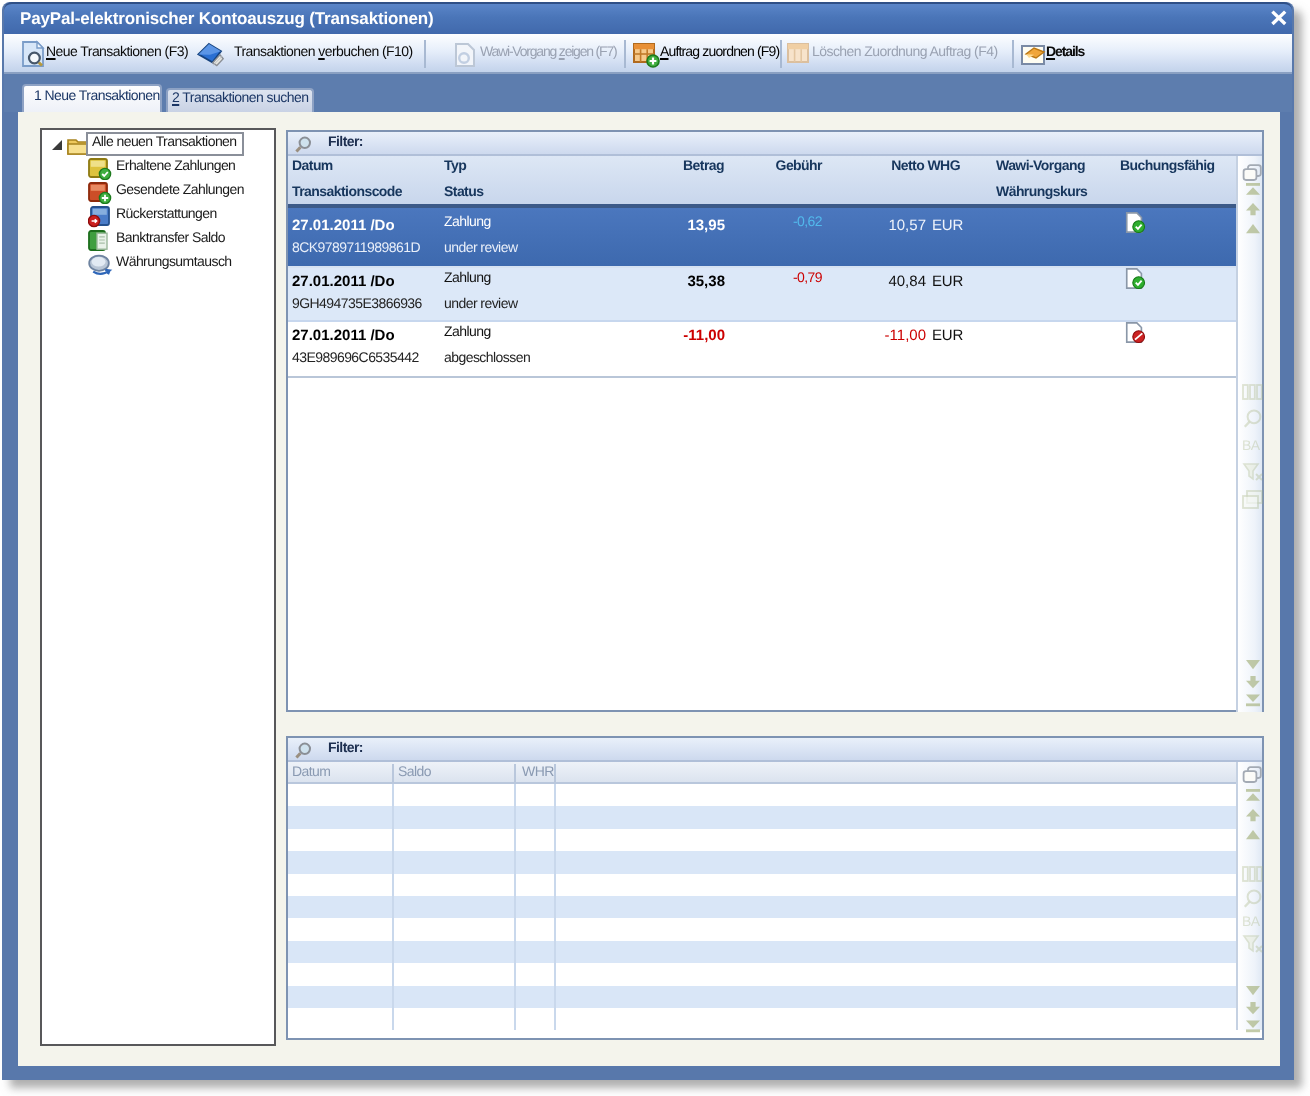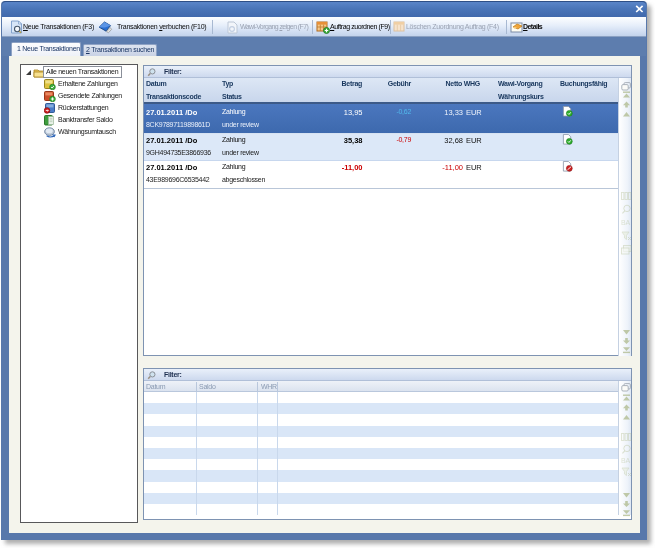--- a/index.html
+++ b/index.html
@@ -12,20 +12,21 @@
 </head>
 <body>
 <div id="stage">
 
   <div class="abs" id="win" style="left:1px; top:1px; width:646px; height:539px; background:#5878ab;
        border-radius:4px 4px 0 0; box-shadow:4px 4px 4px rgba(110,110,110,0.55);"></div>
 
   <div class="abs" id="titlebar" style="left:2px; top:1px; width:644px; height:16px;
        background:linear-gradient(#5a85c8 0%, #4a75b8 45%, #4169ac 100%);
        border-radius:4px 4px 0 0; border-top:1px solid #2e4f86;"></div>
+  <div class="abs txt" style="left:10px; top:4px; font-weight:bold; font-size:8.5px; color:#fff; letter-spacing:-0.08px;">PayPal-elektronischer Kontoauszug (Transaktionen)</div>
   <svg class="abs" style="left:635px; top:5px;" width="9" height="8" viewBox="0 0 9 8">
     <path d="M1.2 0.8 L7.6 7.0 M7.6 0.8 L1.2 7.0" stroke="#ffffff" stroke-width="1.7"></path>
   </svg>
 
   <div class="abs" id="inner" style="left:9px; top:56px; width:631px; height:477px; background:#f4f4ec;"></div>
 
   <div class="abs" id="toolbar" style="left:2px; top:17px; width:644px; height:20px;
        background:linear-gradient(#fdfeff 0%, #e6eefa 45%, #cfdcf1 80%, #c3d3eb 100%);
        border-bottom:1px solid #8aa0c2;"></div>
 
@@ -171,39 +172,39 @@
     <div class="abs txt" style="left:498px; top:80px; font-weight:bold; color:#17365d;">Wawi-Vorgang</div>
     <div class="abs txt" style="left:498px; top:93px; font-weight:bold; color:#17365d;">Währungskurs</div>
     <div class="abs txt" style="left:560px; top:80px; font-weight:bold; color:#17365d;">Buchungsfähig</div>
 
     <div class="abs" style="left:144px; top:104px; width:474px; height:30px;
          background:linear-gradient(#4b77be, #3d69ae); border-bottom:1px solid #d6e2f2;"></div>
     <div class="abs txt" style="left:146px; top:107.5px; font-weight:bold; color:#fff; font-size:7.5px; letter-spacing:0;">27.01.2011 /Do</div>
     <div class="abs txt" style="left:146px; top:121px; color:#e9eff9;">8CK9789711989861D</div>
     <div class="abs txt" style="left:222px; top:108px; color:#fff;">Zahlung</div>
     <div class="abs txt" style="left:222px; top:121px; color:#e9eff9;">under review</div>
-    <div class="abs txt" style="left:302.5px; top:107.5px; width:60px; text-align:right; font-weight:normal; color:#fff; font-size:7.5px; letter-spacing:0;">13,95</div>
+    <div class="abs txt" style="left:302.5px; top:107.5px; width:60px; text-align:right; font-weight:bold; color:#fff; font-size:7.5px; letter-spacing:0;">13,95</div>
     <div class="abs txt" style="left:351px; top:108px; width:60px; text-align:right; color:#52b9ec;">-0,62</div>
-    <div class="abs txt" style="left:403px; top:107.5px; width:60px; text-align:right; color:#eef3fb; font-size:7.5px; letter-spacing:0;">13,33</div>
+    <div class="abs txt" style="left:403px; top:107.5px; width:60px; text-align:right; color:#eef3fb; font-size:7.5px; letter-spacing:0;">10,57</div>
     <div class="abs txt" style="left:466px; top:107.5px; color:#eef3fb; font-size:7.5px; letter-spacing:-0.1px;">EUR</div>
     <svg class="abs" style="left:562px; top:106px;" width="11" height="11" viewBox="0 0 12 12">
       <path d="M1.5 0.5 h5.5 l2.5 2.5 v8 h-8 z" fill="#fff" stroke="#8a97a8" stroke-width="0.9"></path>
       <circle cx="8" cy="8" r="3.2" fill="#2fae2f" stroke="#157a15" stroke-width="0.6"></circle>
       <path d="M6.4 8 l1.2 1.2 l2 -2.3" stroke="#fff" stroke-width="1" fill="none"></path>
     </svg>
 
     <div class="abs" style="left:144px; top:134px; width:474px; height:27px;
          background:#dce8f8; border-bottom:1px solid #c7d7ee;"></div>
     <div class="abs txt" style="left:146px; top:135.5px; font-weight:bold; color:#000; font-size:7.5px; letter-spacing:0;">27.01.2011 /Do</div>
     <div class="abs txt" style="left:146px; top:149px; color:#222;">9GH494735E3866936</div>
     <div class="abs txt" style="left:222px; top:136px; color:#111;">Zahlung</div>
     <div class="abs txt" style="left:222px; top:149px; color:#222;">under review</div>
     <div class="abs txt" style="left:302.5px; top:135.5px; width:60px; text-align:right; font-weight:bold; color:#000; font-size:7.5px; letter-spacing:0;">35,38</div>
     <div class="abs txt" style="left:351px; top:136px; width:60px; text-align:right; color:#cc0000;">-0,79</div>
-    <div class="abs txt" style="left:403px; top:135.5px; width:60px; text-align:right; color:#111; font-size:7.5px; letter-spacing:0;">32,68</div>
+    <div class="abs txt" style="left:403px; top:135.5px; width:60px; text-align:right; color:#111; font-size:7.5px; letter-spacing:0;">40,84</div>
     <div class="abs txt" style="left:466px; top:135.5px; color:#111; font-size:7.5px; letter-spacing:-0.1px;">EUR</div>
     <svg class="abs" style="left:562px; top:134px;" width="11" height="11" viewBox="0 0 12 12">
       <path d="M1.5 0.5 h5.5 l2.5 2.5 v8 h-8 z" fill="#fff" stroke="#8a97a8" stroke-width="0.9"></path>
       <circle cx="8" cy="8" r="3.2" fill="#2fae2f" stroke="#157a15" stroke-width="0.6"></circle>
       <path d="M6.4 8 l1.2 1.2 l2 -2.3" stroke="#fff" stroke-width="1" fill="none"></path>
     </svg>
 
     <div class="abs" style="left:144px; top:161px; width:474px; height:28px;
          background:#ffffff; border-bottom:1px solid #b9c6d8;"></div>
     <div class="abs txt" style="left:146px; top:163px; font-weight:bold; color:#000; font-size:7.5px; letter-spacing:0;">27.01.2011 /Do</div>

